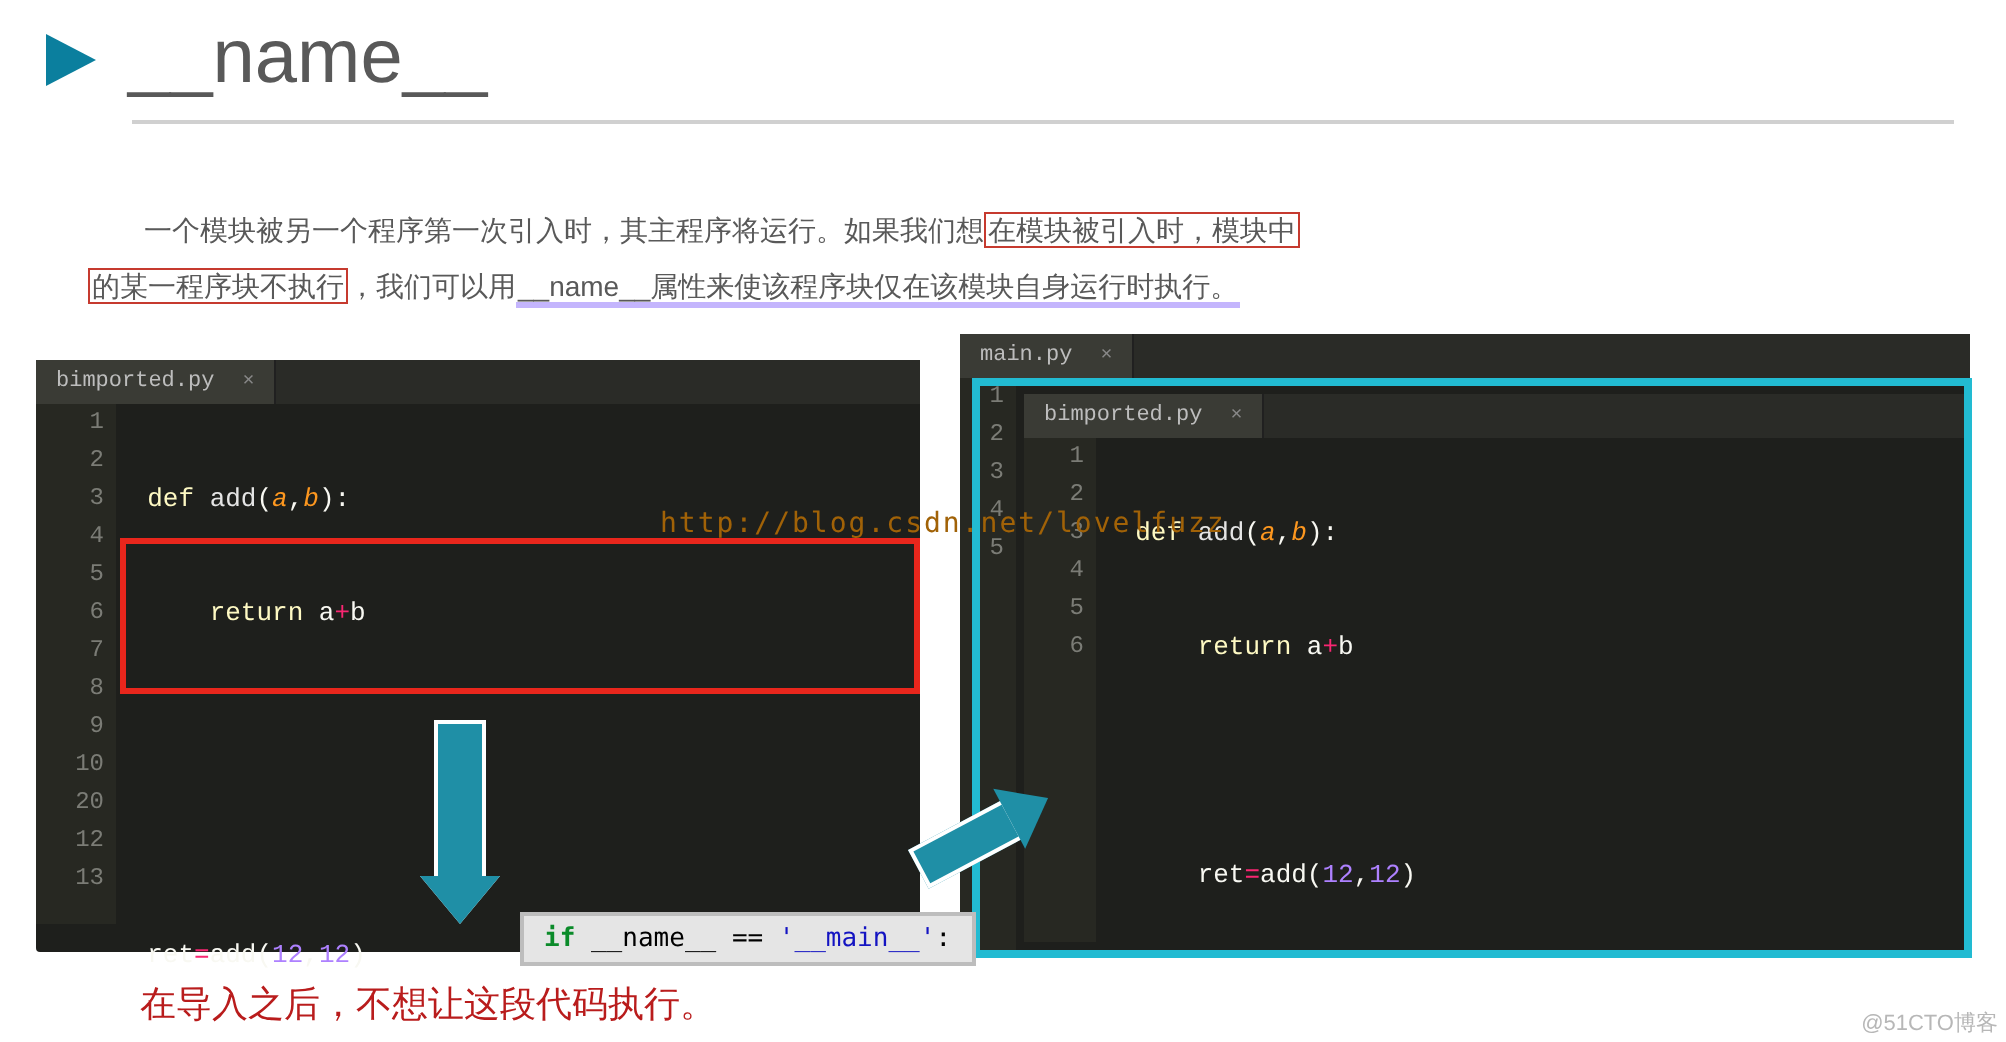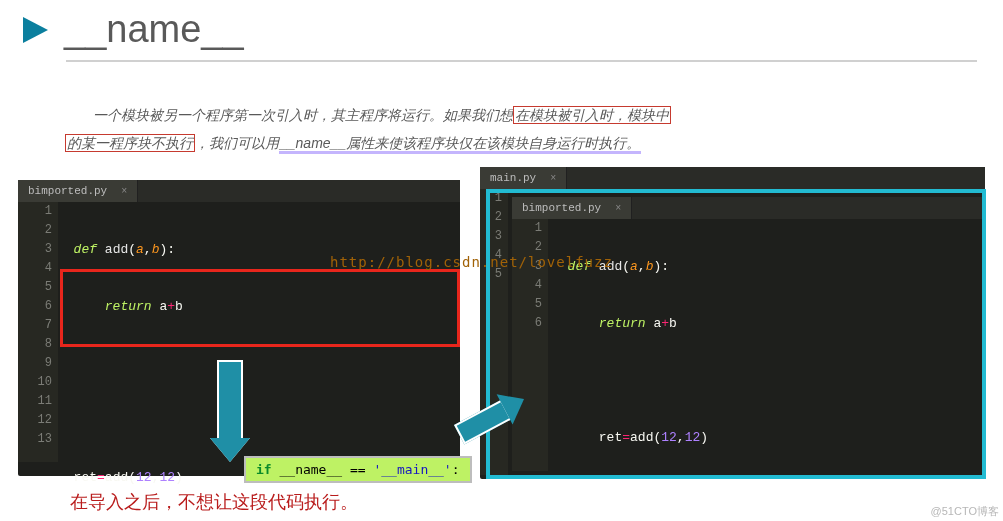--- a/index.html
+++ b/index.html
@@ -23,25 +23,24 @@
     color: #595959;
   }
   .title-rule {
     position: absolute;
     left: 66px;
     right: 26px;
     top: 60px;
     border-bottom: 2px solid #d0d0d0;
   }
   .paragraph {
-    margin: 50px 40px 0 65px;
+    margin: 50px 40px 0 44px;
     font-size: 14px;
     color: #595959;
     line-height: 28px;
-    font-style: italic;
   }
   .hl-red {
     border: 1px solid #c63a2f;
     padding: 0 1px;
   }
   .hl-red-bottom {
     border-bottom: 3px solid #c4b5fd;
     padding: 0 1px;
   }
 
@@ -90,21 +89,21 @@
   .codearea {
     position: absolute;
     left: 40px;
     right: 0;
     font-size: 13px;
     line-height: 19px;
     padding-top: 0;
     white-space: pre;
   }
   .codearea .row { height: 19px; }
-  .kw { color: #bef264; font-style: italic; }
+  .kw { color: #fef9c3; }
   .fn { color: #e5e5e5; }
   .pm { color: #fd971f; font-style: italic; }
   .op { color: #f92672; }
   .str { color: #e6db74; }
   .num { color: #ae81ff; }
   .txt { color: #f8f8f2; }
 
   .redbox {
     position: absolute;
     border: 3px solid #e8261c;
@@ -134,23 +133,23 @@
     width: 0; height: 0;
     border-left: 20px solid transparent;
     border-right: 20px solid transparent;
     border-top: 24px solid #1f8fa6;
     margin: -2px auto 0 auto;
     filter: drop-shadow(0 0 0 #fff);
   }
 
   .snippet {
     position: absolute;
-    left: 244px;
+    left: 260px;
     top: 456px;
-    background: #bef264;
+    background: #e5e5e5;
     border: 2px solid #bdbdbd;
     padding: 4px 10px;
     font-family: Consolas, monospace;
     font-size: 13px;
   }
   .snippet .kw2 { color: #0b8b2a; font-weight: bold; }
   .snippet .str2 { color: #1414c2; }
 
   .caption-bottom {
     position: absolute;
@@ -229,21 +228,21 @@
         <div>1</div>
         <div>2</div>
         <div>3</div>
         <div>4</div>
         <div>5</div>
         <div>6</div>
         <div>7</div>
         <div>8</div>
         <div>9</div>
         <div>10</div>
-        <div>11</div>
+        <div>20</div>
         <div>12</div>
         <div>13</div>
       </div>
     <div class="codearea" style="top:22px;">
       <div class="row">  <span class="kw" data-bind="editor_left.code.l1.kw">def </span><span class="fn" data-bind="editor_left.code.l1.fn">add</span><span class="txt" data-bind="editor_left.code.l1.paren_open">(</span><span class="pm" data-bind="editor_left.code.l1.a">a</span><span class="txt" data-bind="editor_left.code.l1.c1">,</span><span class="pm" data-bind="editor_left.code.l1.b">b</span><span class="txt" data-bind="editor_left.code.l1.paren_close">)</span><span class="txt" data-bind="editor_left.code.l1.colon">:</span></div>
       <div class="row">      <span class="kw" data-bind="editor_left.code.l2.kw">return </span><span class="txt" data-bind="editor_left.code.l2.a">a</span><span class="op" data-bind="editor_left.code.l2.op">+</span><span class="txt" data-bind="editor_left.code.l2.b">b</span></div>
       <div class="row"></div>
       <div class="row"></div>
       <div class="row">  <span class="txt" data-bind="editor_left.code.l5.v">ret</span><span class="op" data-bind="editor_left.code.l5.eq">=</span><span class="txt" data-bind="editor_left.code.l5.fn">add(</span><span class="num" data-bind="editor_left.code.l5.n1">12</span><span class="txt" data-bind="editor_left.code.l5.c">,</span><span class="num" data-bind="editor_left.code.l5.n2">12</span><span class="txt" data-bind="editor_left.code.l5.close">)</span></div>
       

